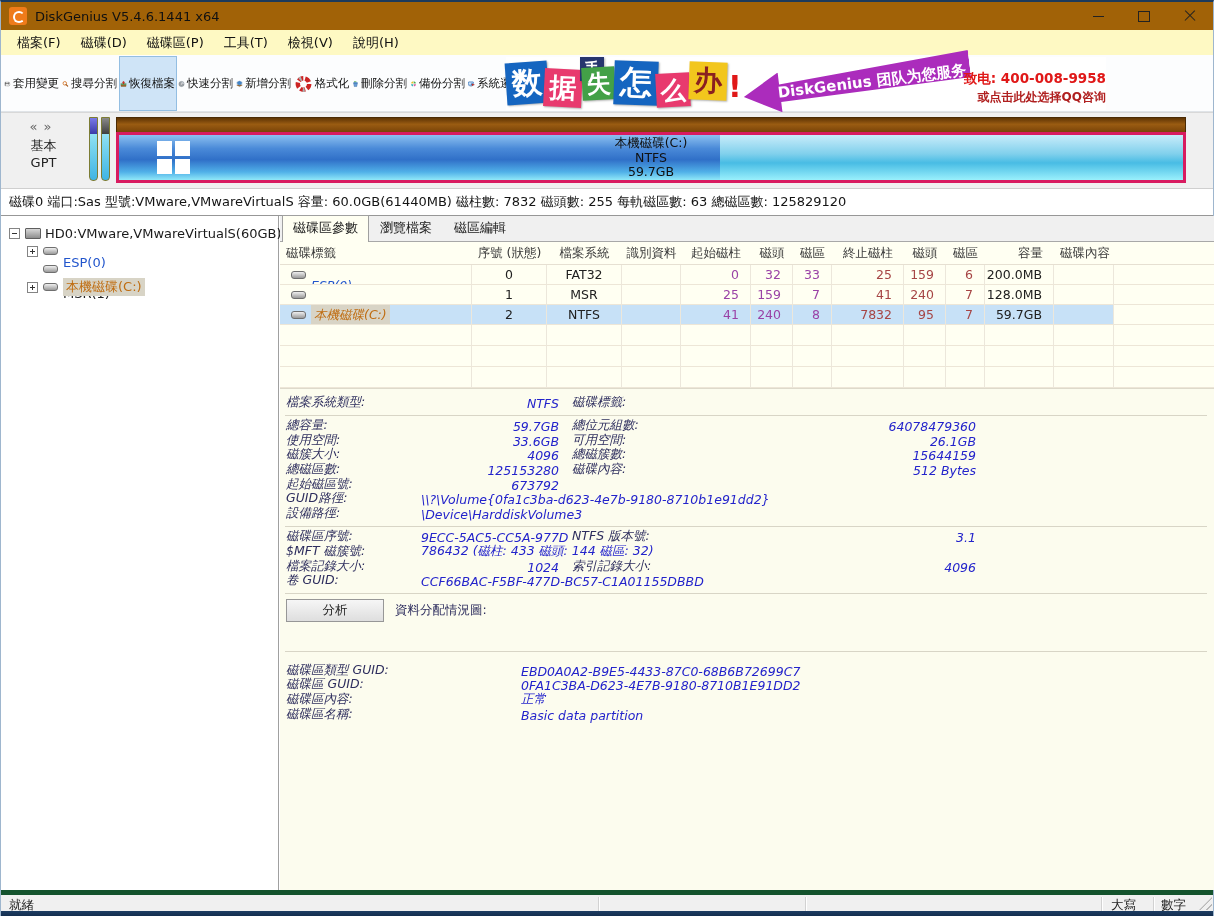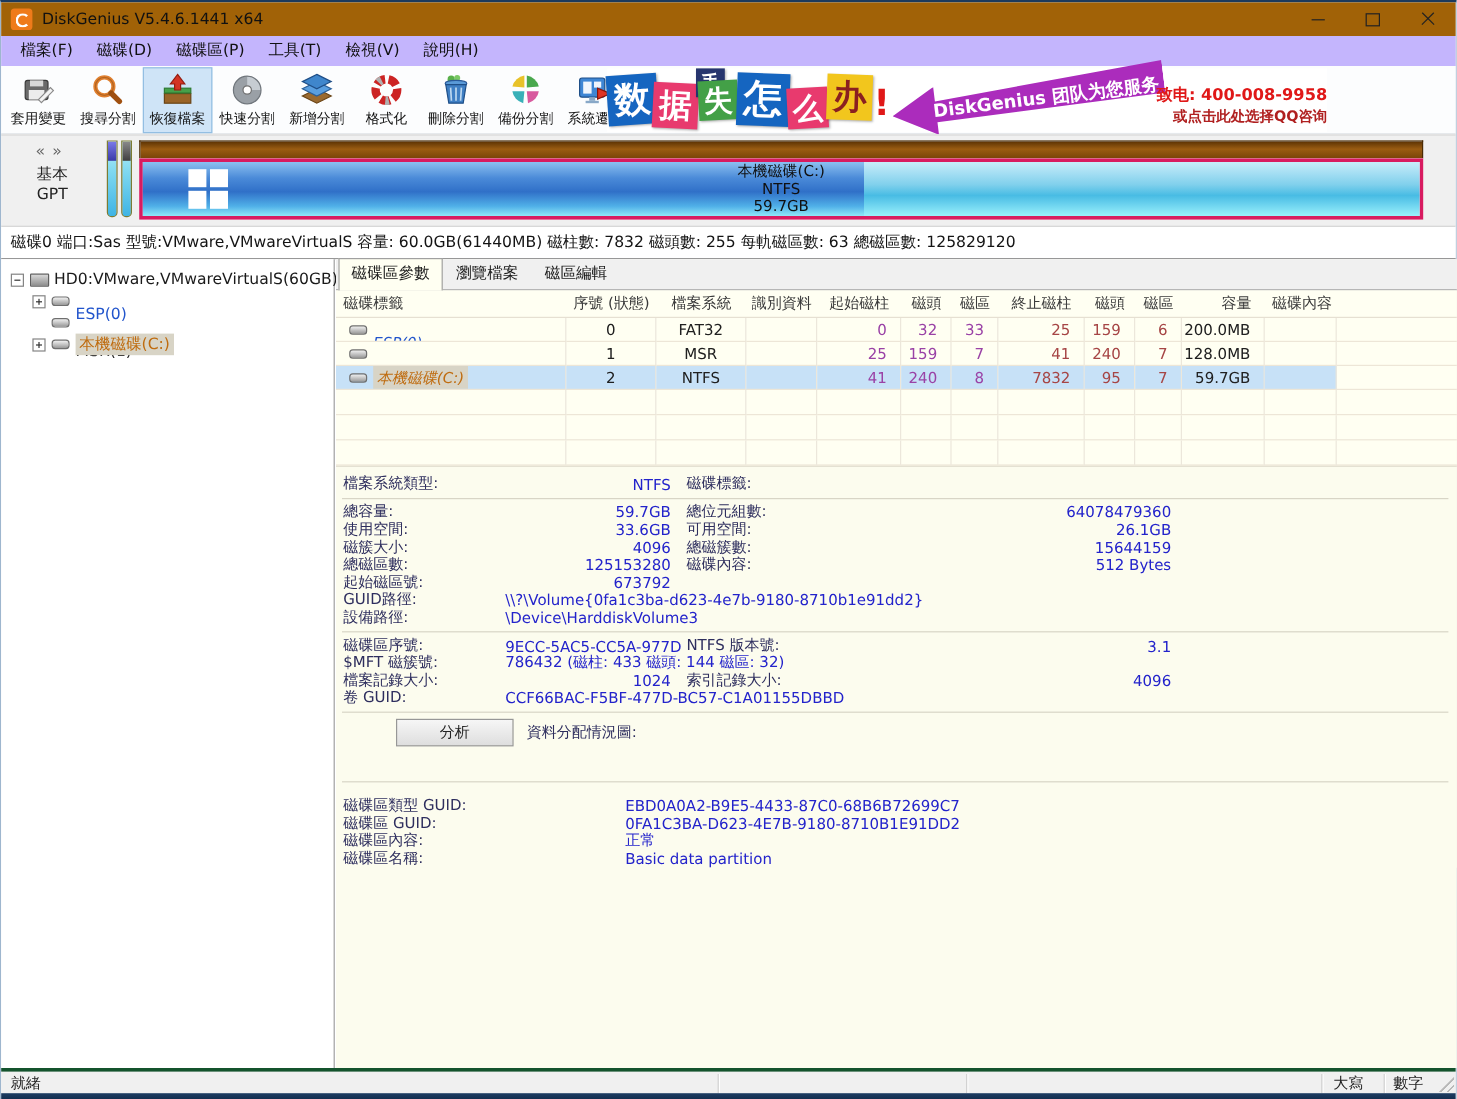--- a/index.html
+++ b/index.html
@@ -13,26 +13,26 @@
   .appicon::before{content:"";position:absolute;left:4px;top:4px;width:8px;height:8px;border:2px solid #fff;border-radius:50%;border-right-color:transparent;}
   .wtitle{margin-left:8px;font-size:13px;color:#111;}
   .wctrls{position:absolute;right:0;top:0;height:28px;display:flex;}
   .wc{width:46px;height:28px;display:flex;align-items:center;justify-content:center;}
   .ic-min{width:11px;height:1px;background:#222;}
   .ic-max{width:10px;height:9px;border:1px solid #222;}
   .ic-close{position:relative;width:12px;height:12px;}
   .ic-close::before,.ic-close::after{content:"";position:absolute;left:-1px;top:5px;width:14px;height:1.4px;background:#222;}
   .ic-close::before{transform:rotate(45deg);} .ic-close::after{transform:rotate(-45deg);}
   
-  .menubar{position:absolute;left:0;top:28px;width:100%;height:25px;background:#c4b5fd;display:flex;align-items:flex-start;padding-left:6px;box-sizing:border-box;}
+  .menubar{position:absolute;left:0;top:28px;width:100%;height:25px;background:#fef9c3;display:flex;align-items:flex-end;padding-left:6px;box-sizing:border-box;}
   .mitem{padding:3px 10px;color:#111;}
   
   .toolbar{position:absolute;left:0;top:53px;width:100%;height:57px;background:#fcfdfe;border-bottom:1px solid #e0e4e8;box-sizing:border-box;}
   .tbar-btns{position:absolute;left:2px;top:1px;display:flex;}
-  .tbtn{width:56px;height:53px;display:flex;flex-direction:column;align-items:center;justify-content:center;gap:1px;border:1px solid transparent;}
+  .tbtn{width:56px;height:53px;display:flex;flex-direction:row;align-items:center;justify-content:center;gap:1px;border:1px solid transparent;}
   .tbtn.active{background:#cfe4f7;border:1px solid #93bee2;}
   .tbtn svg{width:30px;height:30px;}
   .tlabel{font-size:12px;color:#111;white-space:nowrap;transform:scale(.96);}
   
   .banner{position:absolute;left:505px;top:2px;width:600px;height:53px;background:#fff;}
   .tile{position:absolute;display:flex;align-items:center;justify-content:center;color:#fff;font-weight:bold;box-shadow:1px 1px 2px rgba(0,0,0,.3);}
   .t0{left:0px;top:5px;width:42px;height:42px;background:#1565c0;font-size:30px;transform:rotate(-4deg);}
   .t1{left:38px;top:12px;width:38px;height:38px;background:#e83a6e;font-size:27px;transform:rotate(3deg);}
   .t2{left:74px;top:0px;width:24px;height:24px;background:#27356e;font-size:16px;}
   .t3{left:76px;top:10px;width:33px;height:33px;background:#43a047;font-size:24px;transform:rotate(-3deg);}
@@ -94,36 +94,36 @@
   .th{font-size:12.5px;color:#3a3a3a;line-height:22px;white-space:nowrap;overflow:hidden;}
   .tc{font-size:12.5px;line-height:20px;border-right:1px solid #ece7db;border-bottom:1px solid #ede6d7;white-space:nowrap;overflow:hidden;box-sizing:border-box;}
   .al{padding-left:6px;text-align:left;} .ac{text-align:center;} .ar{padding-right:11px;text-align:right;}
   .cf{border-right:none;}
   .lab{display:flex;align-items:center;}
   .purp{color:#9a42a6;} .dred{color:#a64545;} .blk{color:#202020;}
   .sel .tc{background:#c7e1f7;} .sel .cf{background:transparent;}
   .erow{height:21px;}
   
   .details{border-top:1px solid #dedacb;padding-top:7px;font-size:12.5px;background:#fcfcee;}
-  .drow{position:relative;display:flex;align-items:center;height:14.6px;padding-left:6px;white-space:nowrap;}
+  .drow{position:relative;display:flex;align-items:flex-end;height:14.6px;padding-left:6px;white-space:nowrap;font-style:italic;}
   .dl{width:135px;color:#2e2e5e;flex:0 0 auto;}
   .dv{width:138px;text-align:right;color:#2323cb;flex:0 0 auto;}
   .dv.long{width:auto;text-align:left;}
   .dl2{position:absolute;left:292px;color:#2e2e5e;}
   .dv2{position:absolute;right:239px;color:#2323cb;}
   .sep{height:1px;background:#d8d5c6;margin:4px 8px 4px 5px;}
-  .anarow{display:flex;align-items:center;margin:5px 0 4px;padding-left:44px;}
+  .anarow{display:flex;align-items:center;margin:5px 0 4px;}
   .anabtn{width:96px;height:21px;margin-left:6px;background:linear-gradient(180deg,#f6f6f6,#dedede);
           border:1px solid #979797;font-size:12.5px;color:#222;display:flex;align-items:center;justify-content:center;}
   .analbl{margin-left:11px;color:#2e2e5e;}
   .gap20{height:21px;}
   .d4 .dl{width:235px;}
   .d4 .dv{width:auto;text-align:left;}
   
-  .statusbar{position:absolute;left:0;top:888px;width:100%;height:21px;background:#f0f0f0;border-top:3px solid #14532d;box-sizing:border-box;font-size:12.5px;color:#222;}
+  .statusbar{position:absolute;left:0;top:888px;width:100%;height:21px;background:#f0f0f0;border-top:5px solid #14532d;box-sizing:border-box;font-size:12.5px;color:#222;}
   .stready{position:absolute;left:8px;top:2px;}
   .stsep{position:absolute;top:2px;width:1px;height:16px;background:#d2d2d2;box-shadow:1px 0 0 #fff;}
   .s1{left:597px;} .s2{left:804px;} .s3{left:1100px;} .s4{left:1152px;}
   .stcaps{position:absolute;left:1110px;top:2px;} .stnum{position:absolute;left:1160px;top:2px;}
   .grip{position:absolute;right:1px;bottom:1px;width:13px;height:13px;
         background:repeating-linear-gradient(135deg,#b8b8b8 0 1.5px,transparent 1.5px 4.5px);
         clip-path:polygon(100% 0,100% 100%,0 100%);}
   .navystrip{position:absolute;left:0;top:909px;width:100%;height:7px;background:linear-gradient(180deg,#1d3d63,#102746);}
 </style>
 </head>

